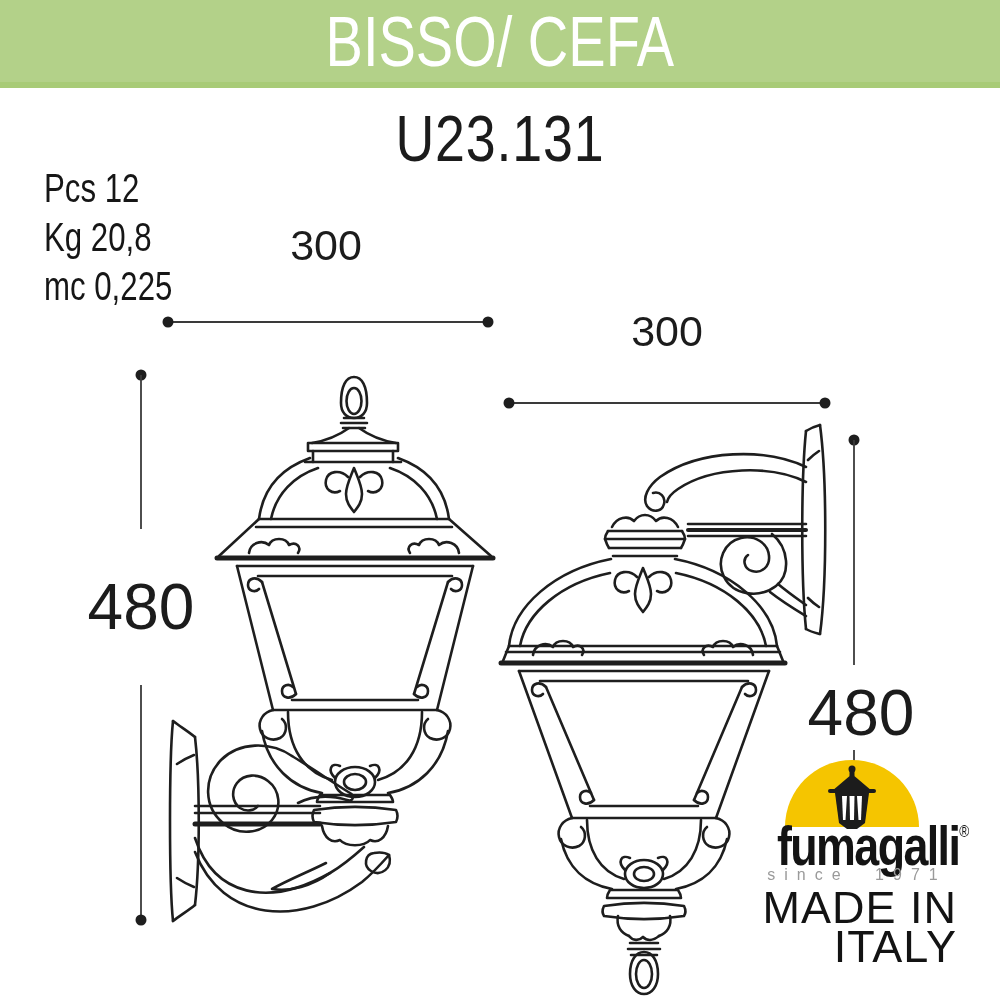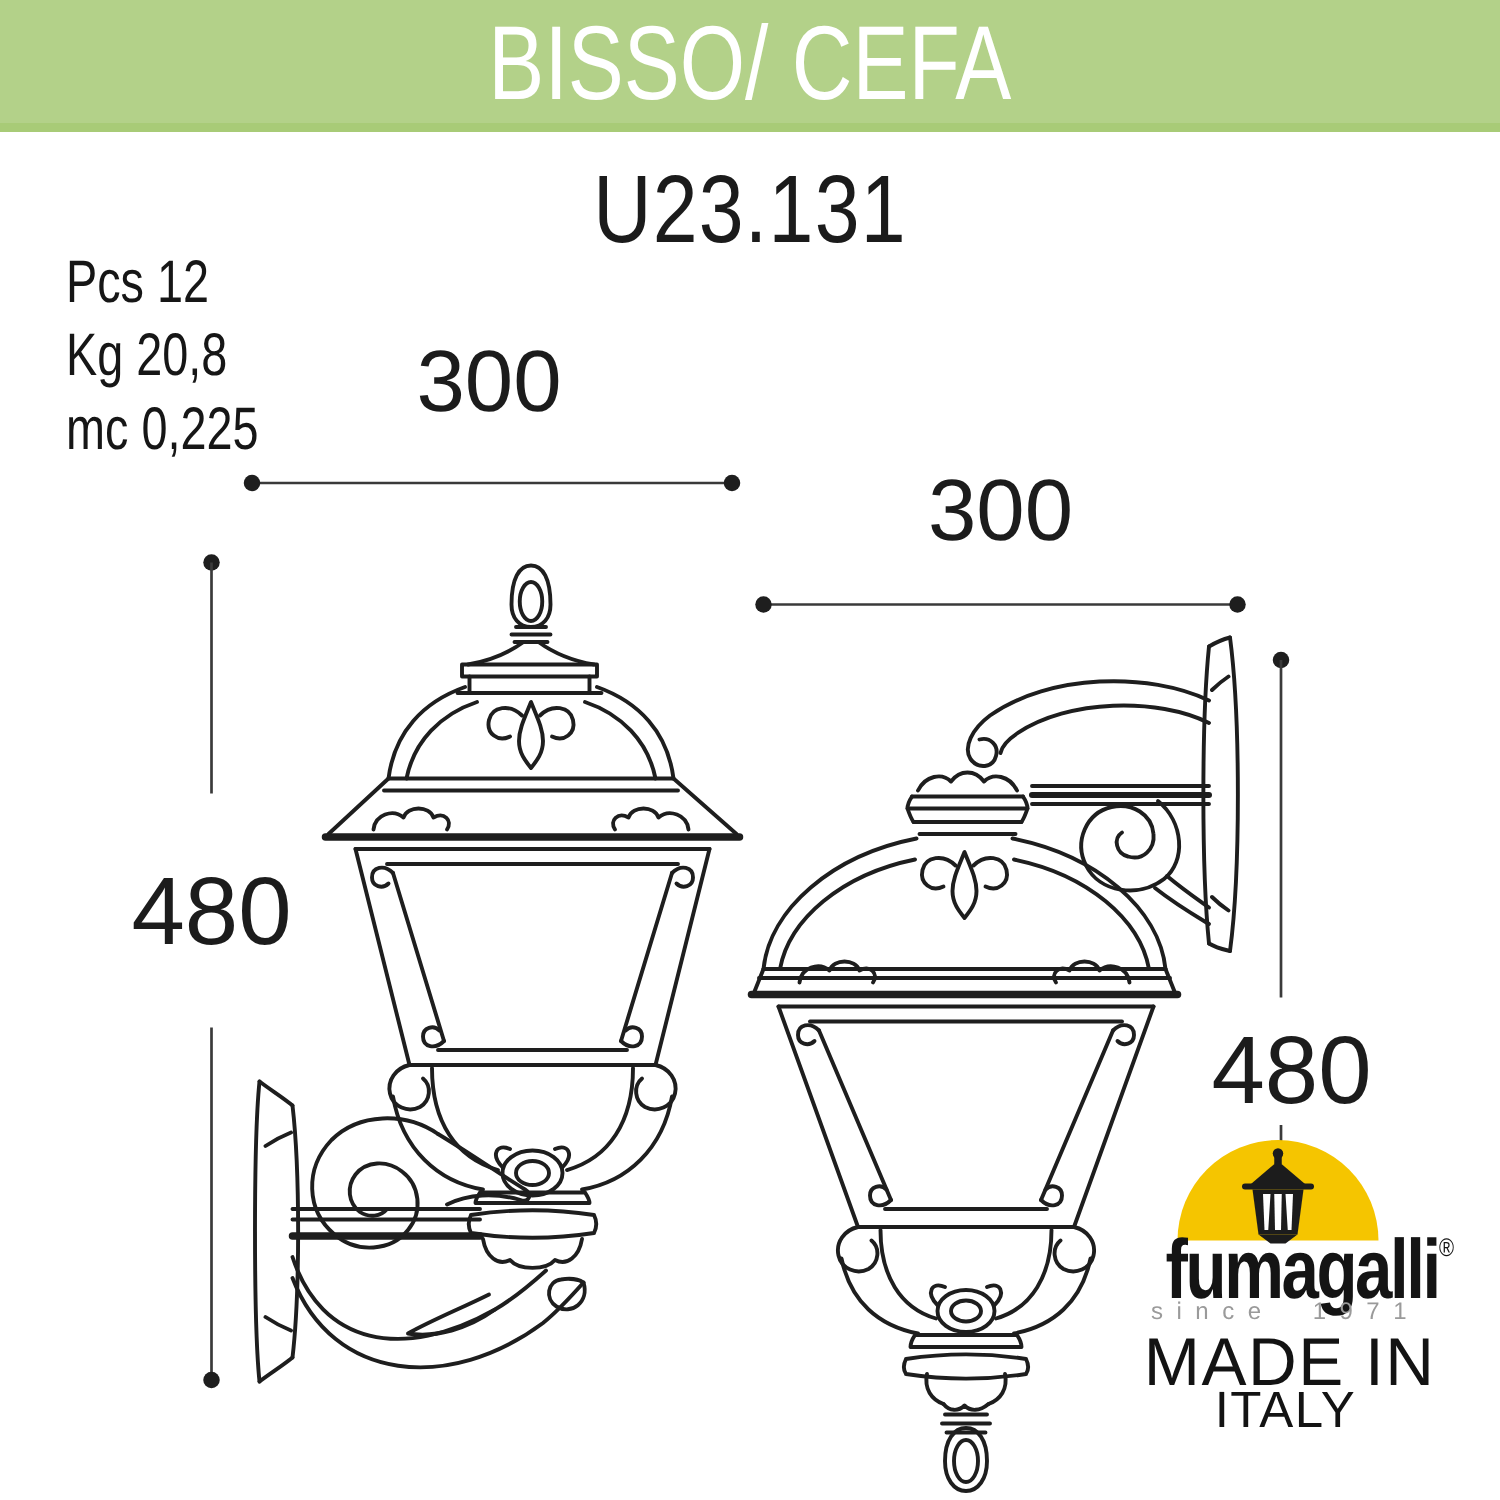--- a/index.html
+++ b/index.html
@@ -12,38 +12,38 @@
   .header .title{color:#ffffff;font-size:70px;font-weight:400;letter-spacing:0px;
           transform:scaleX(0.80);transform-origin:center;white-space:nowrap;padding-top:2px;}
 
   .model{position:absolute;left:0;top:102px;width:1000px;text-align:center;
          color:#1b1b1b;font-size:64px;transform:scaleX(0.84);transform-origin:center;
          letter-spacing:1px;white-space:nowrap;}
 
   .specs{position:absolute;left:44px;top:164px;color:#161616;font-size:40px;line-height:49px;
          transform:scaleX(0.78);transform-origin:left top;white-space:nowrap;}
 
-  .dim-label{position:absolute;color:#1c1c1c;text-align:center;font-size:58px;white-space:nowrap;}
+  .dim-label{position:absolute;color:#1c1c1c;text-align:center;font-size:43px;white-space:nowrap;}
   .dim-300-left{left:226px;top:221px;width:200px;}
   .dim-300-right{left:567px;top:307px;width:200px;}
   .dim-480-left{left:61px;top:570px;width:160px;font-size:64px;}
   .dim-480-right{left:781px;top:676px;width:160px;font-size:64px;}
 
   .art{position:absolute;left:0;top:0;width:1000px;height:1000px;}
 
   .logo-word{position:absolute;left:757px;top:813px;width:200px;text-align:center;
              color:#141414;font-weight:700;font-size:56px;letter-spacing:-2px;
              transform:scaleX(0.80);transform-origin:center;white-space:nowrap;}
   .logo-word .reg{font-size:17px;font-weight:400;vertical-align:28px;letter-spacing:0;}
   .logo-since{position:absolute;left:745px;top:866px;width:224px;text-align:center;
               color:#9a9a9a;font-size:16px;letter-spacing:9px;word-spacing:12px;white-space:nowrap;}
   .logo-made{position:absolute;left:757px;top:882px;width:200px;text-align:right;
              color:#131313;font-size:45px;letter-spacing:1px;white-space:nowrap;}
-  .logo-italy{position:absolute;left:757px;top:921px;width:200px;text-align:center;
-             color:#131313;font-size:34px;letter-spacing:1px;white-space:nowrap;}
+  .logo-italy{position:absolute;left:757px;top:921px;width:200px;text-align:right;
+             color:#131313;font-size:45px;letter-spacing:1px;white-space:nowrap;}
 </style>
 </head>
 <body>
 
 <div class="canvas">
 
   <header class="header">
     <span class="title">BISSO/ CEFA</span>
   </header>
 

